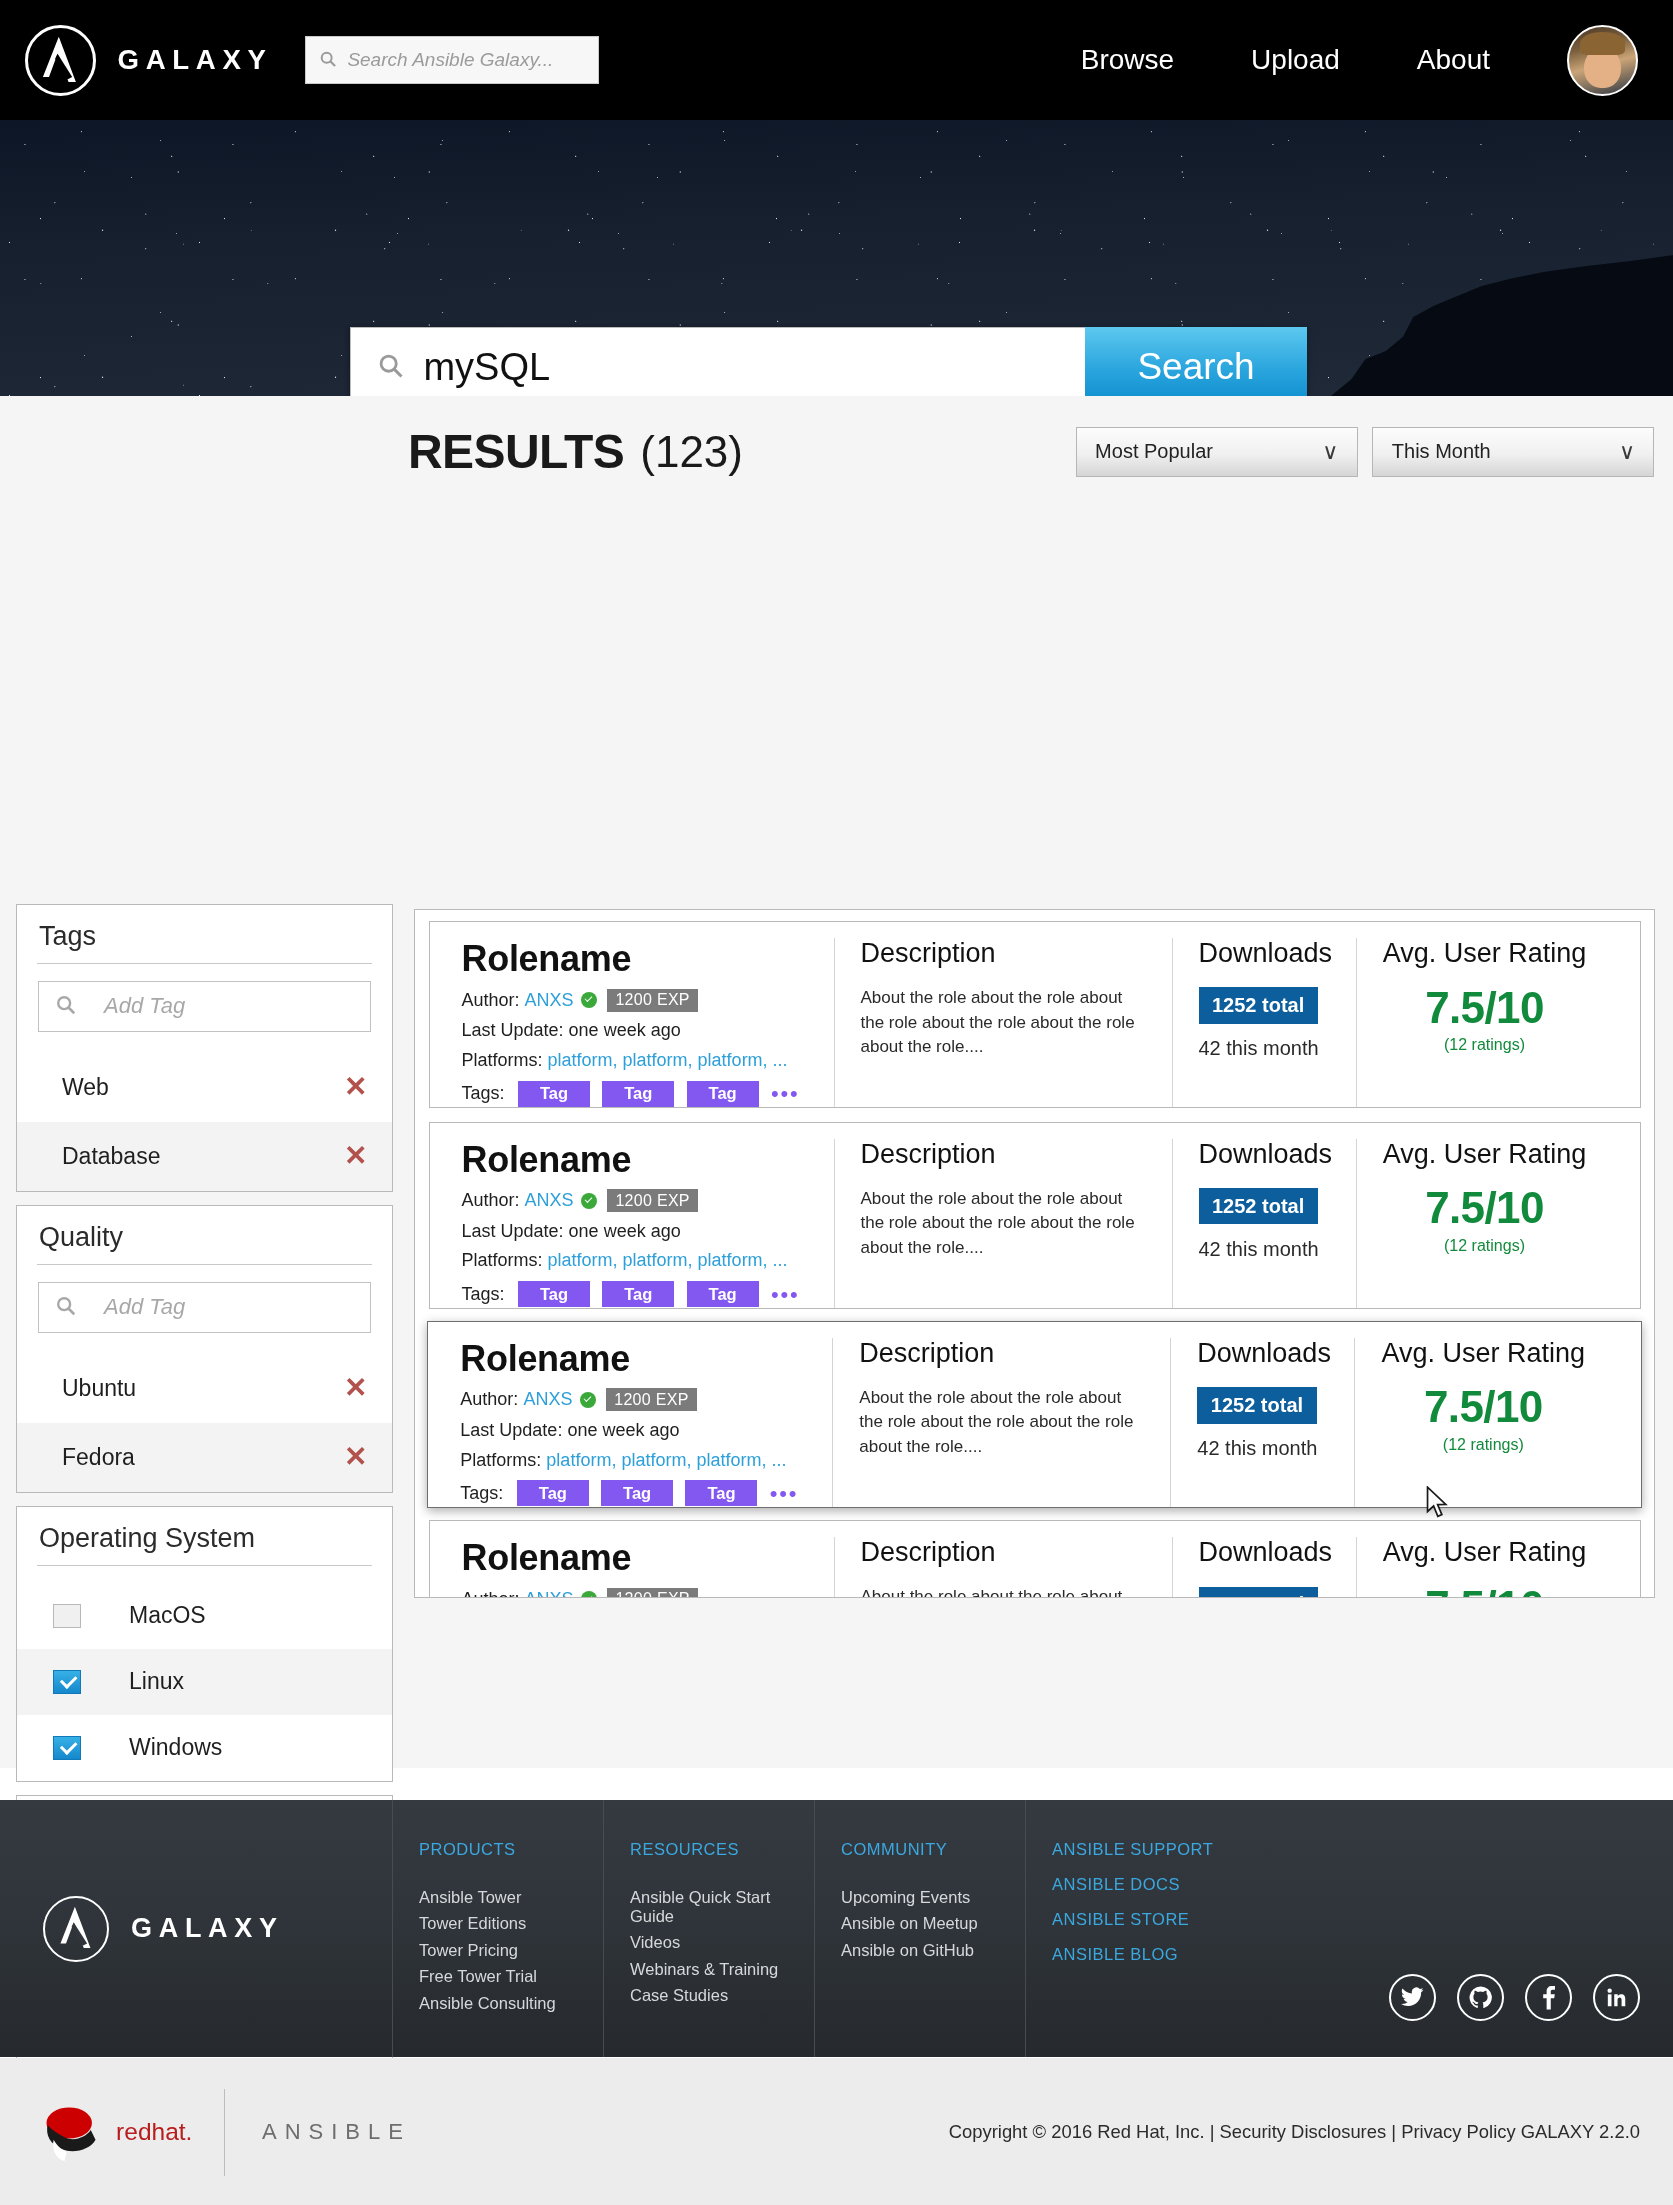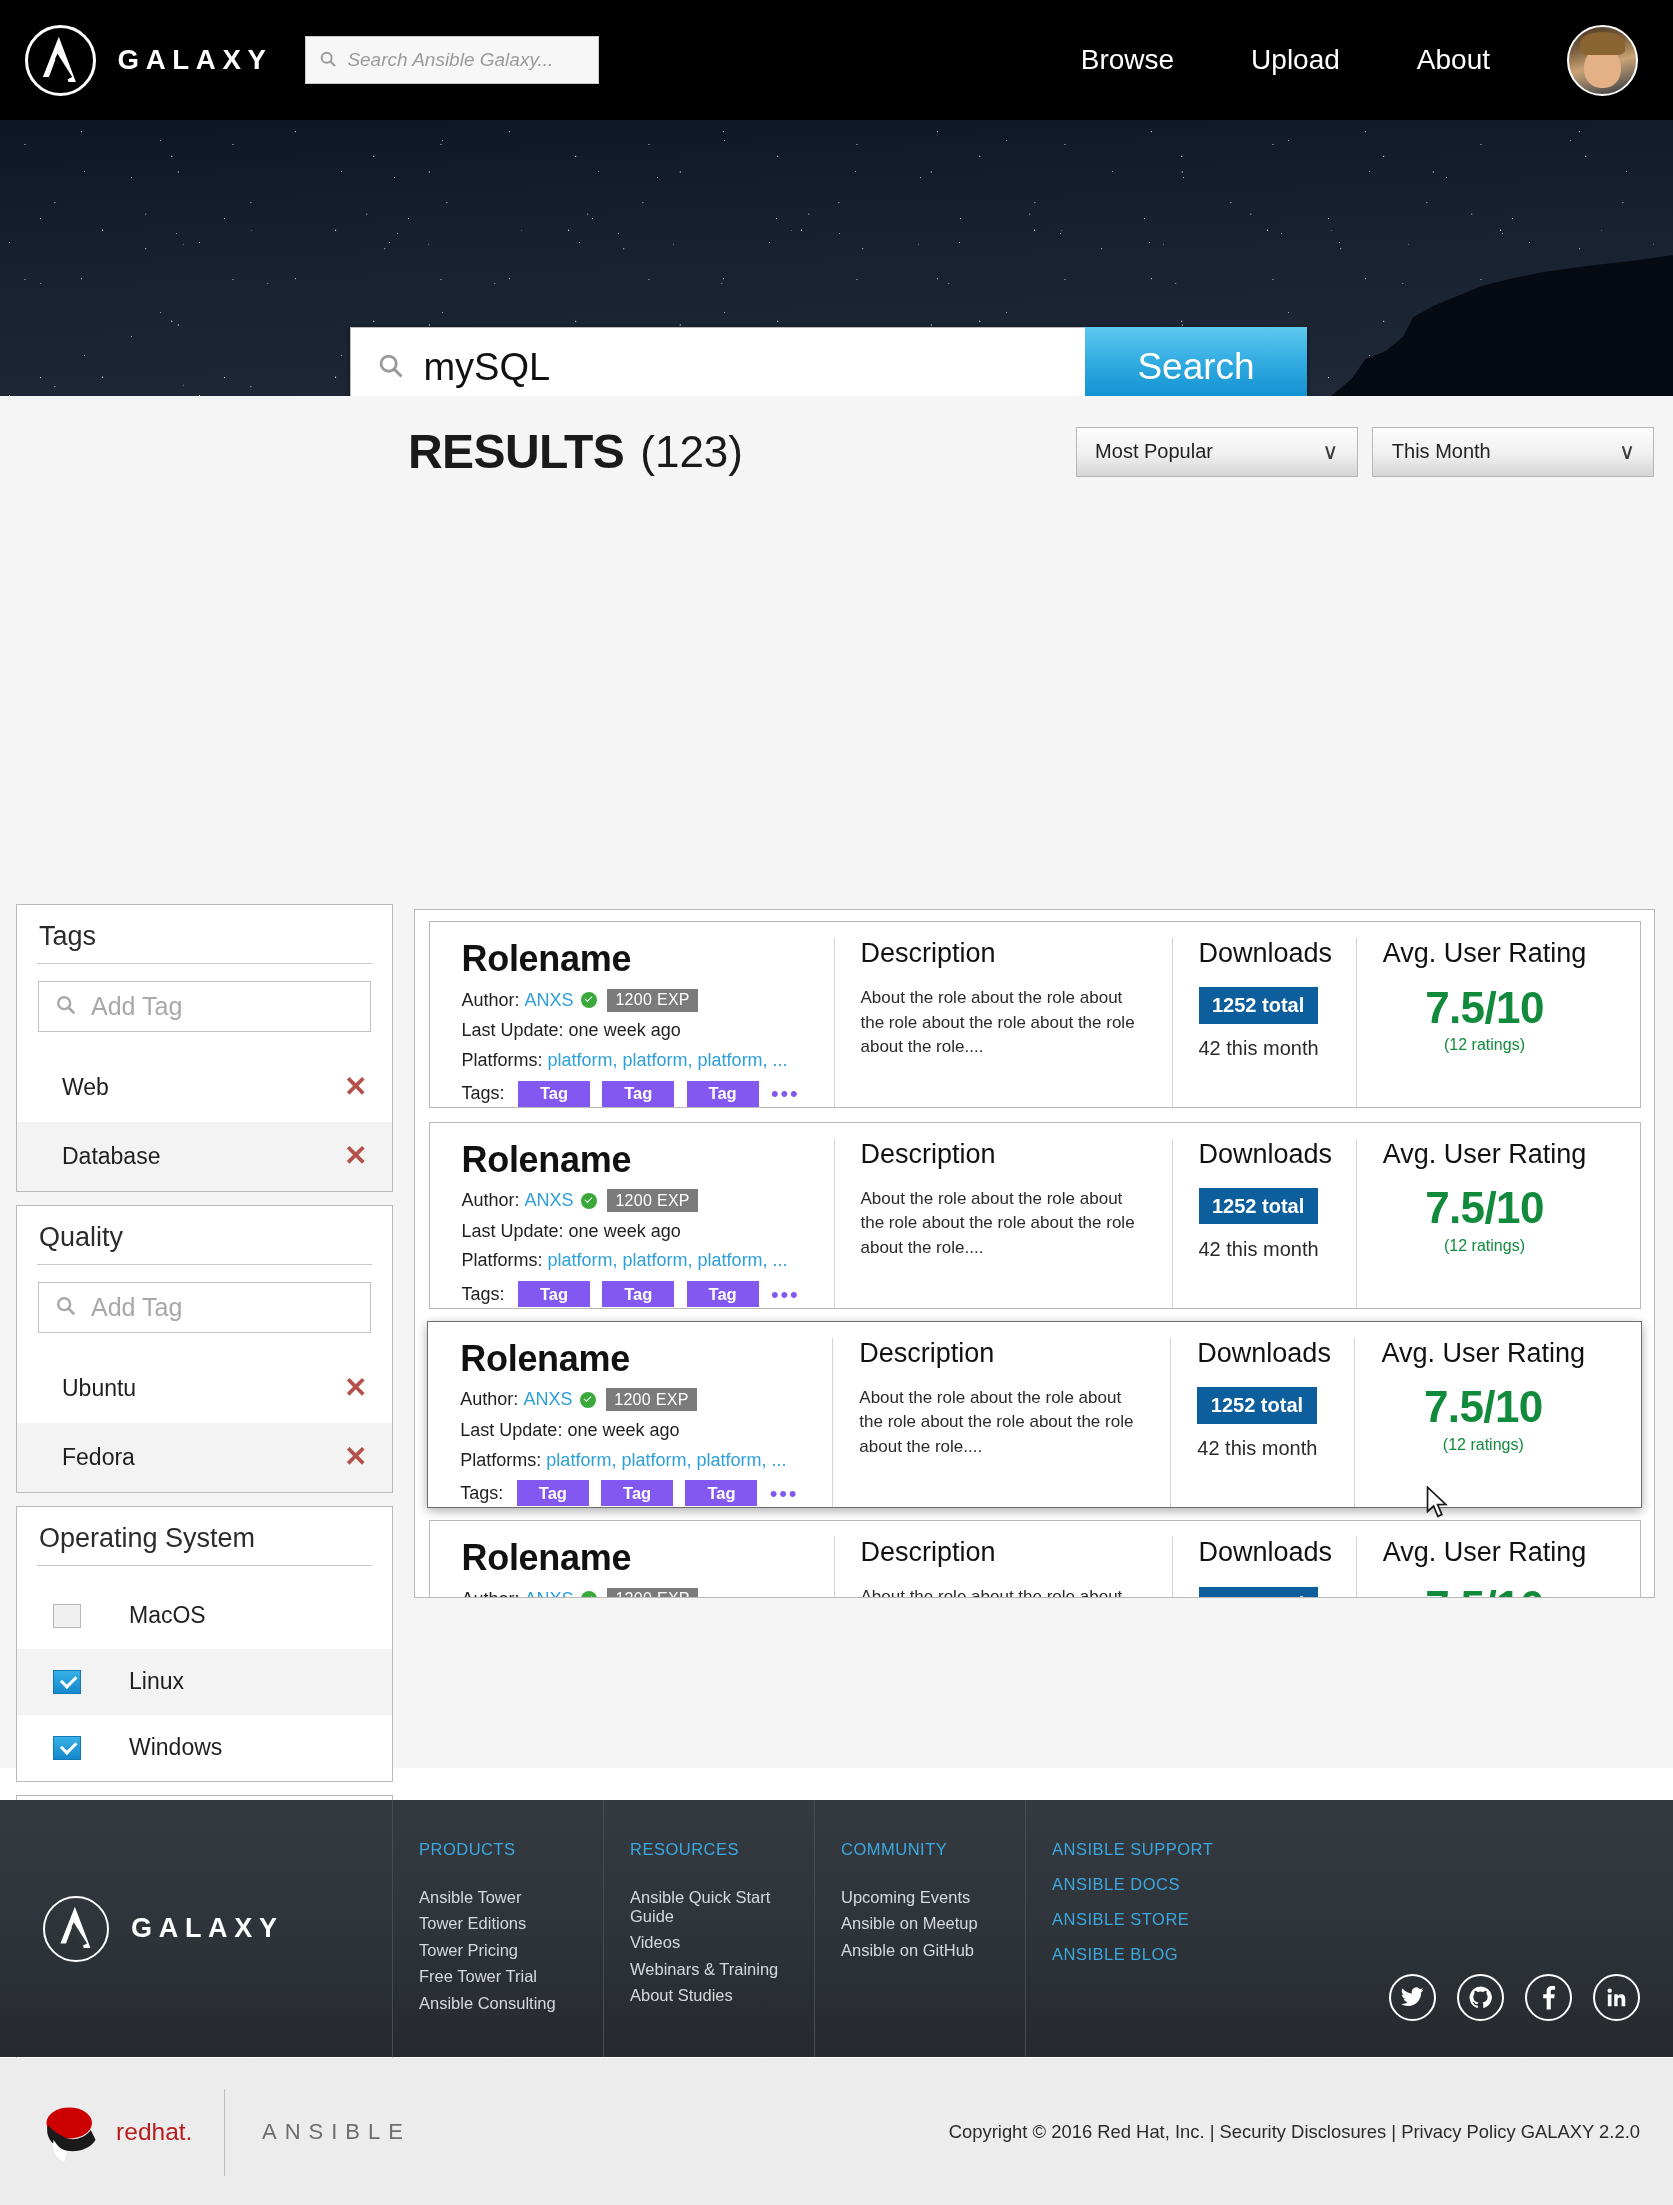--- a/index.html
+++ b/index.html
@@ -114,21 +114,21 @@
   .sidebar { position: absolute; left: 16px; top: 508px; width: 377px; }
   .panel { background: #ffffff; border: 0.6px solid #b9b9b9; margin-bottom: 13.5px; }
   .panel-title {
     font-size: 27px; color: #2b2b2b; padding: 16px 22px 11px 22px; font-weight: 400;
   }
   .panel-rule { height: 0.6px; background: #c9c9c9; margin: 0 19.6px 17px 19.6px; }
   .tag-input {
     margin: 0 21px 21px 21px; height: 51px; border: 0.6px solid #c2c2c2;
     display: flex; align-items: center; padding-left: 16px; background: #fff;
   }
-  .tag-input .ph { color: #a8a8a8; font-size: 25px; margin-left: 14px; }
+  .tag-input .ph { color: #a8a8a8; font-style: italic; font-size: 22px; margin-left: 27px; }
   .filter-row {
     display: flex; align-items: center; height: 69px; padding: 0 24.5px 0 45px;
   }
   .filter-row.alt { background: #f3f3f3; }
   .filter-row .lbl { font-size: 23px; color: #1f1f1f; }
   .xbtn { margin-left: auto; color: #b3514c; font-size: 28px; font-weight: 700; line-height: 1; }
   .cb-row { display: flex; align-items: center; height: 66px; padding: 0 24.5px 0 36px; }
   .cb-row.alt { background: #f3f3f3; }
   .cbox {
     width: 28px; height: 24.5px; border: 0.6px solid #b8b8b8; background: #f0f0f0; flex: none;
@@ -503,21 +503,21 @@
     <a href="#">Tower Pricing</a>
     <a href="#">Free Tower Trial</a>
     <a href="#">Ansible Consulting</a>
   </div>
 
   <div class="fcol">
     <h4>RESOURCES</h4>
     <a href="#">Ansible Quick Start Guide</a>
     <a href="#">Videos</a>
     <a href="#">Webinars &amp; Training</a>
-    <a href="#">About Studies</a>
+    <a href="#">Case Studies</a>
   </div>
 
   <div class="fcol">
     <h4>COMMUNITY</h4>
     <a href="#">Upcoming Events</a>
     <a href="#">Ansible on Meetup</a>
     <a href="#">Ansible on GitHub</a>
   </div>
 
   <div class="fcol links">

